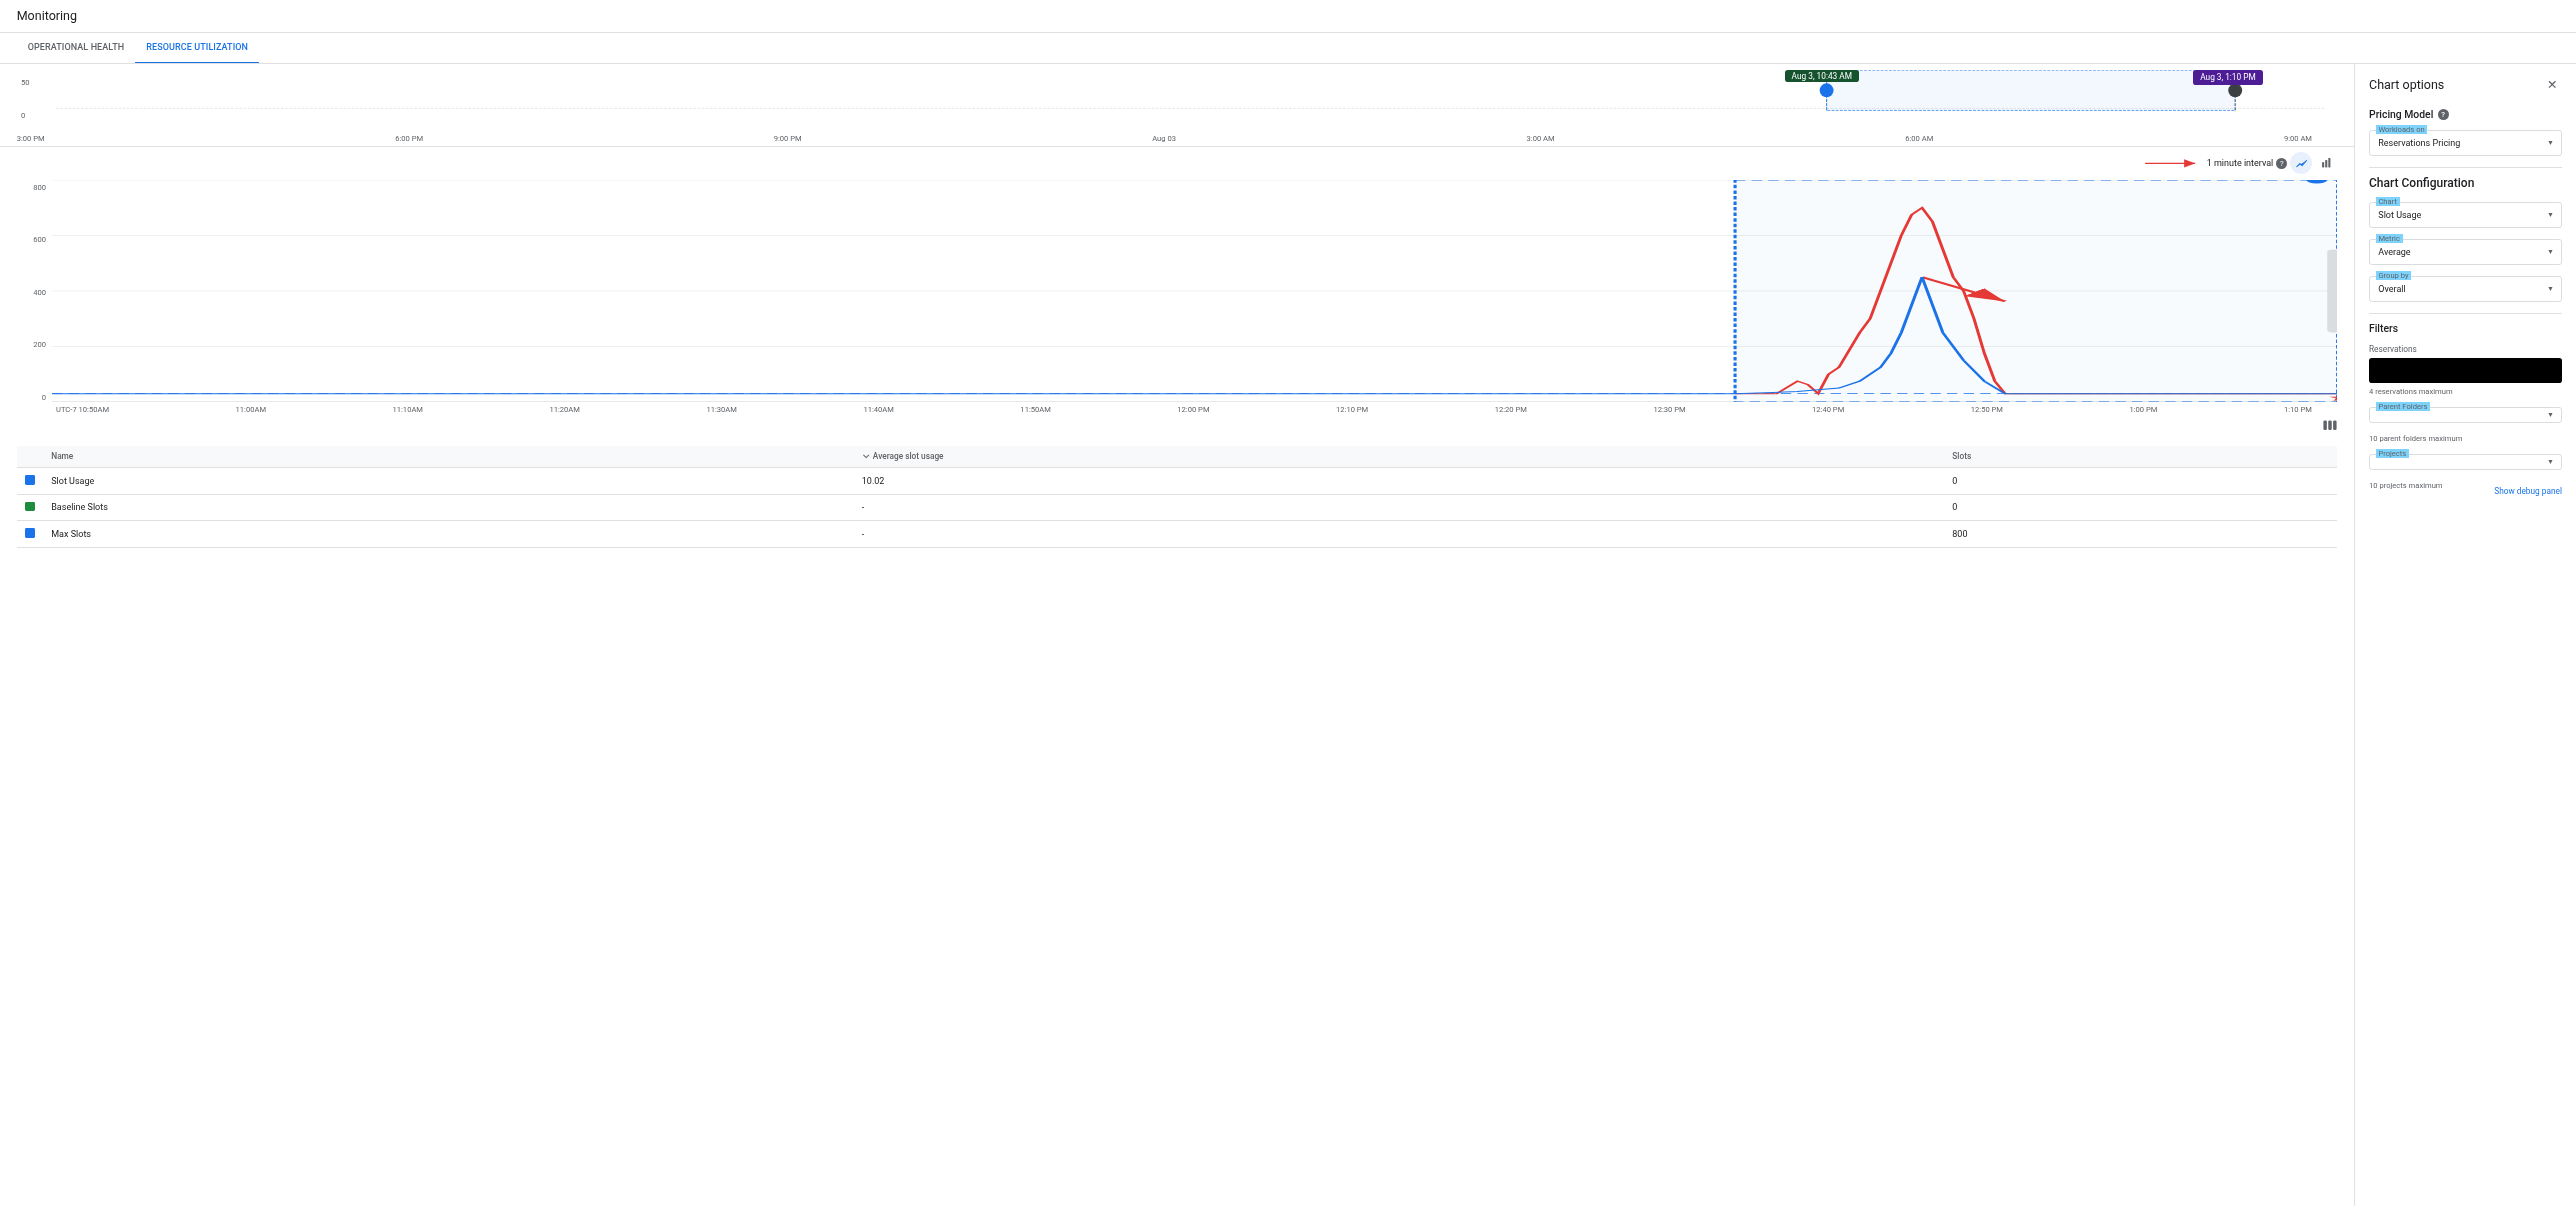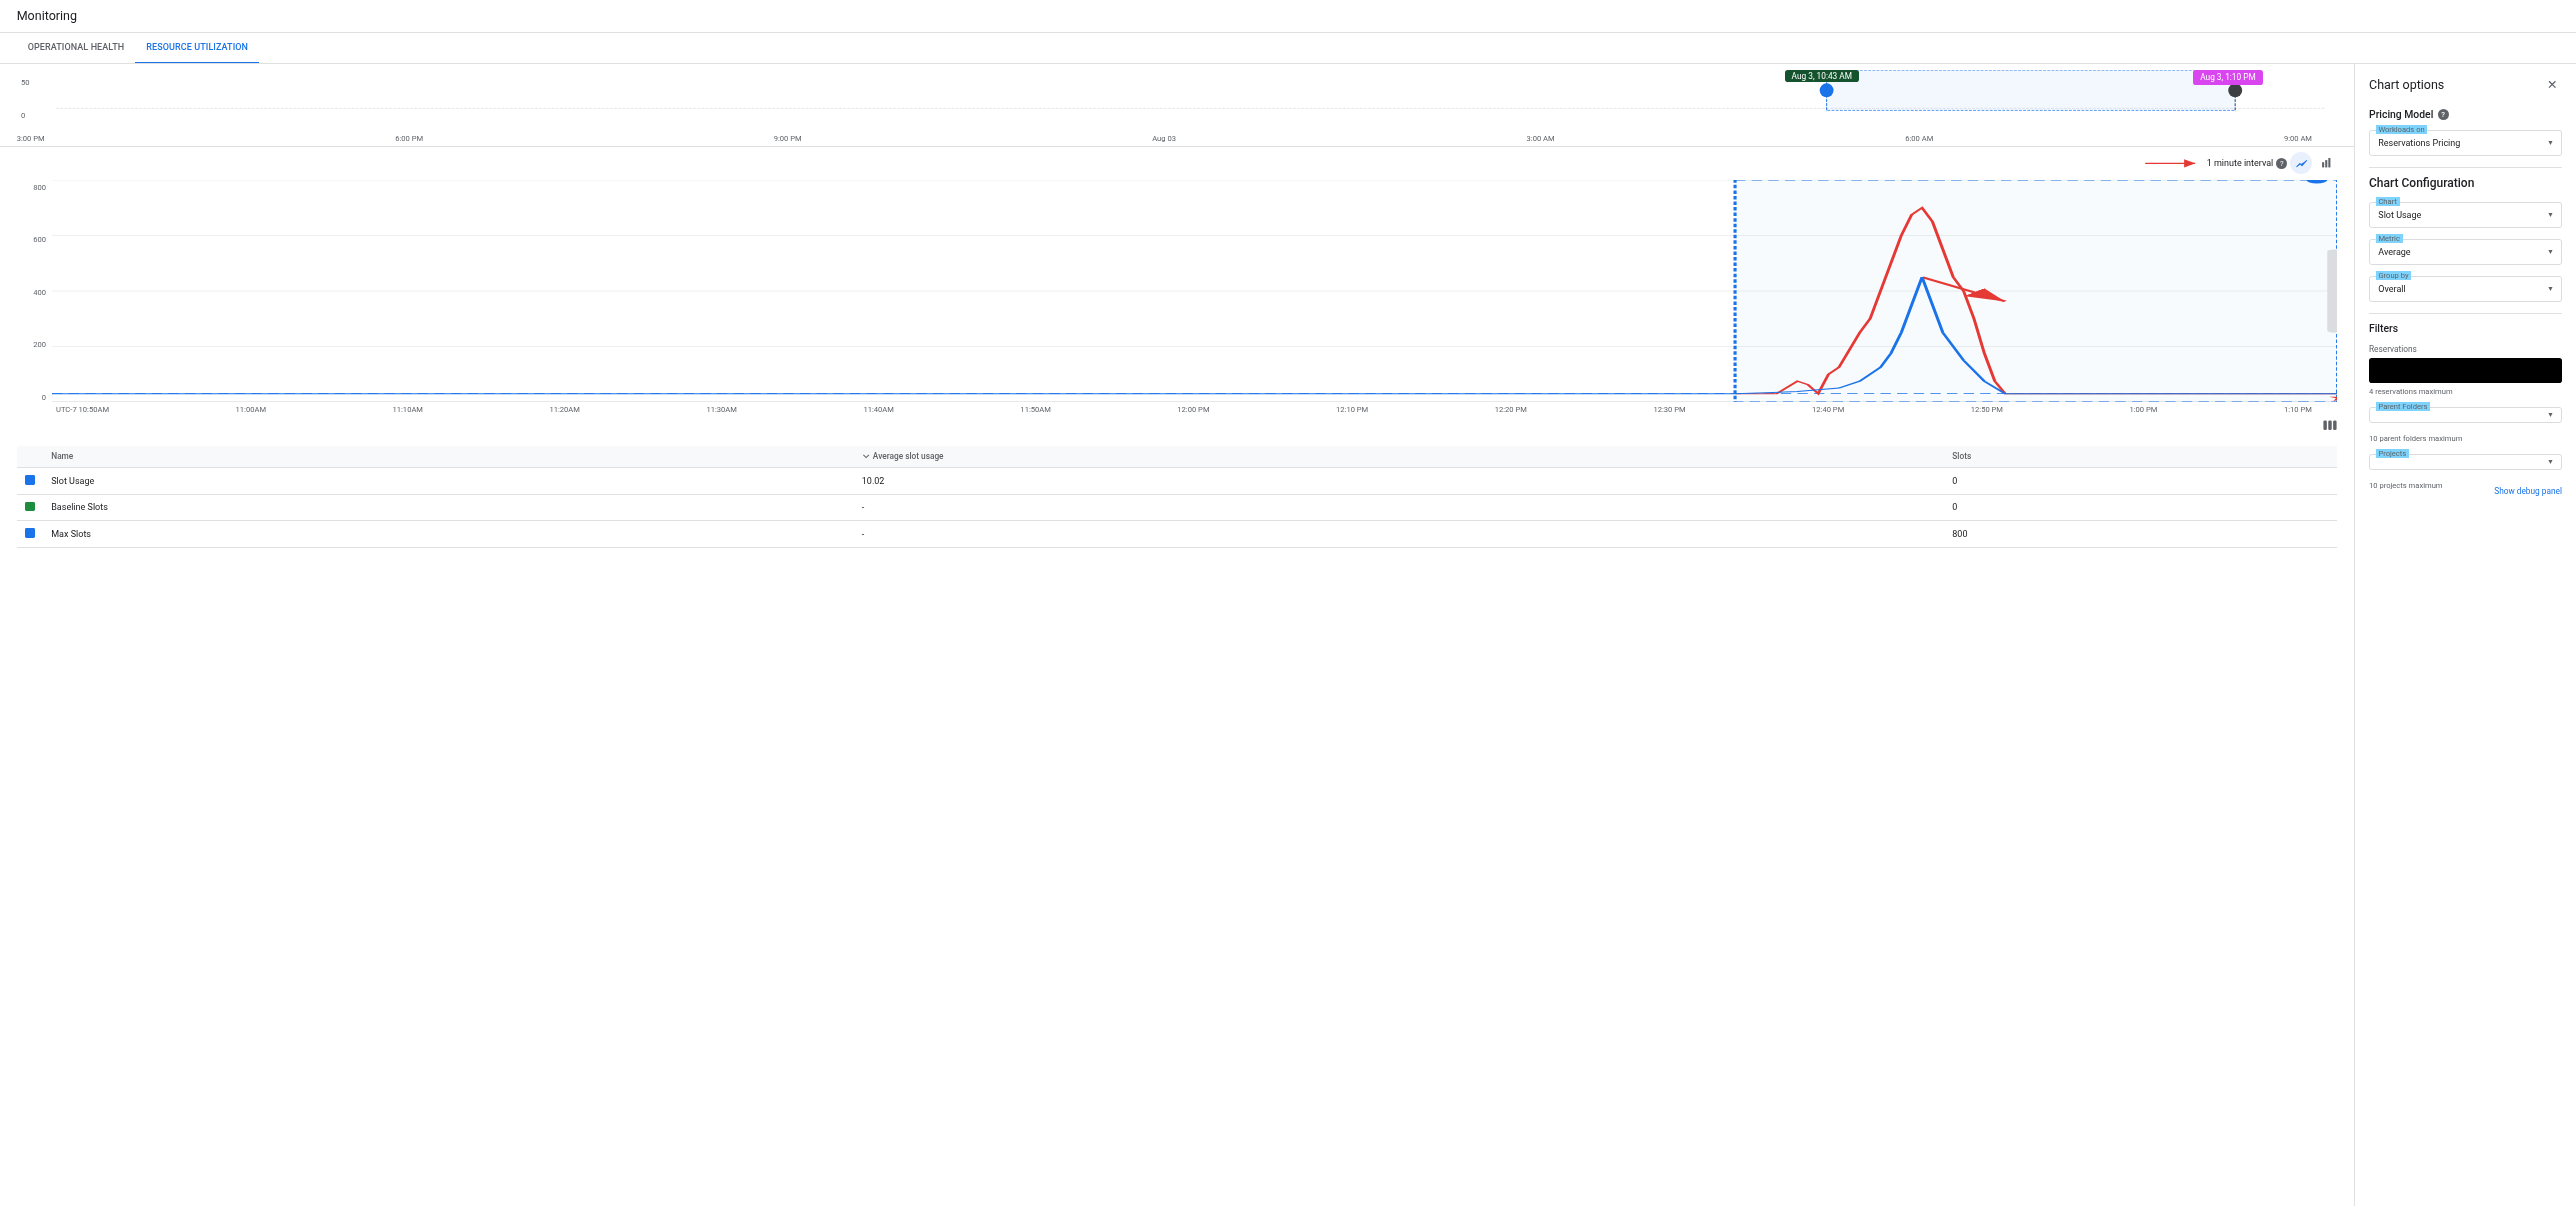--- a/index.html
+++ b/index.html
@@ -268,21 +268,21 @@
     .tooltip-1 {
       background: #14532d;
       color: #fff;
       padding: 1px 7px;
       border-radius: 2.8px;
       font-size: 8.3px;
       white-space: nowrap;
     }
 
     .tooltip-2 {
-      background: #d946ef;
+      background: #4c1d95;
       color: #fff;
       padding: 2.8px 7px;
       border-radius: 2.8px;
       font-size: 8.3px;
       white-space: nowrap;
     }
 
     .overview-section {
       padding: 5.6px 0;
     }

